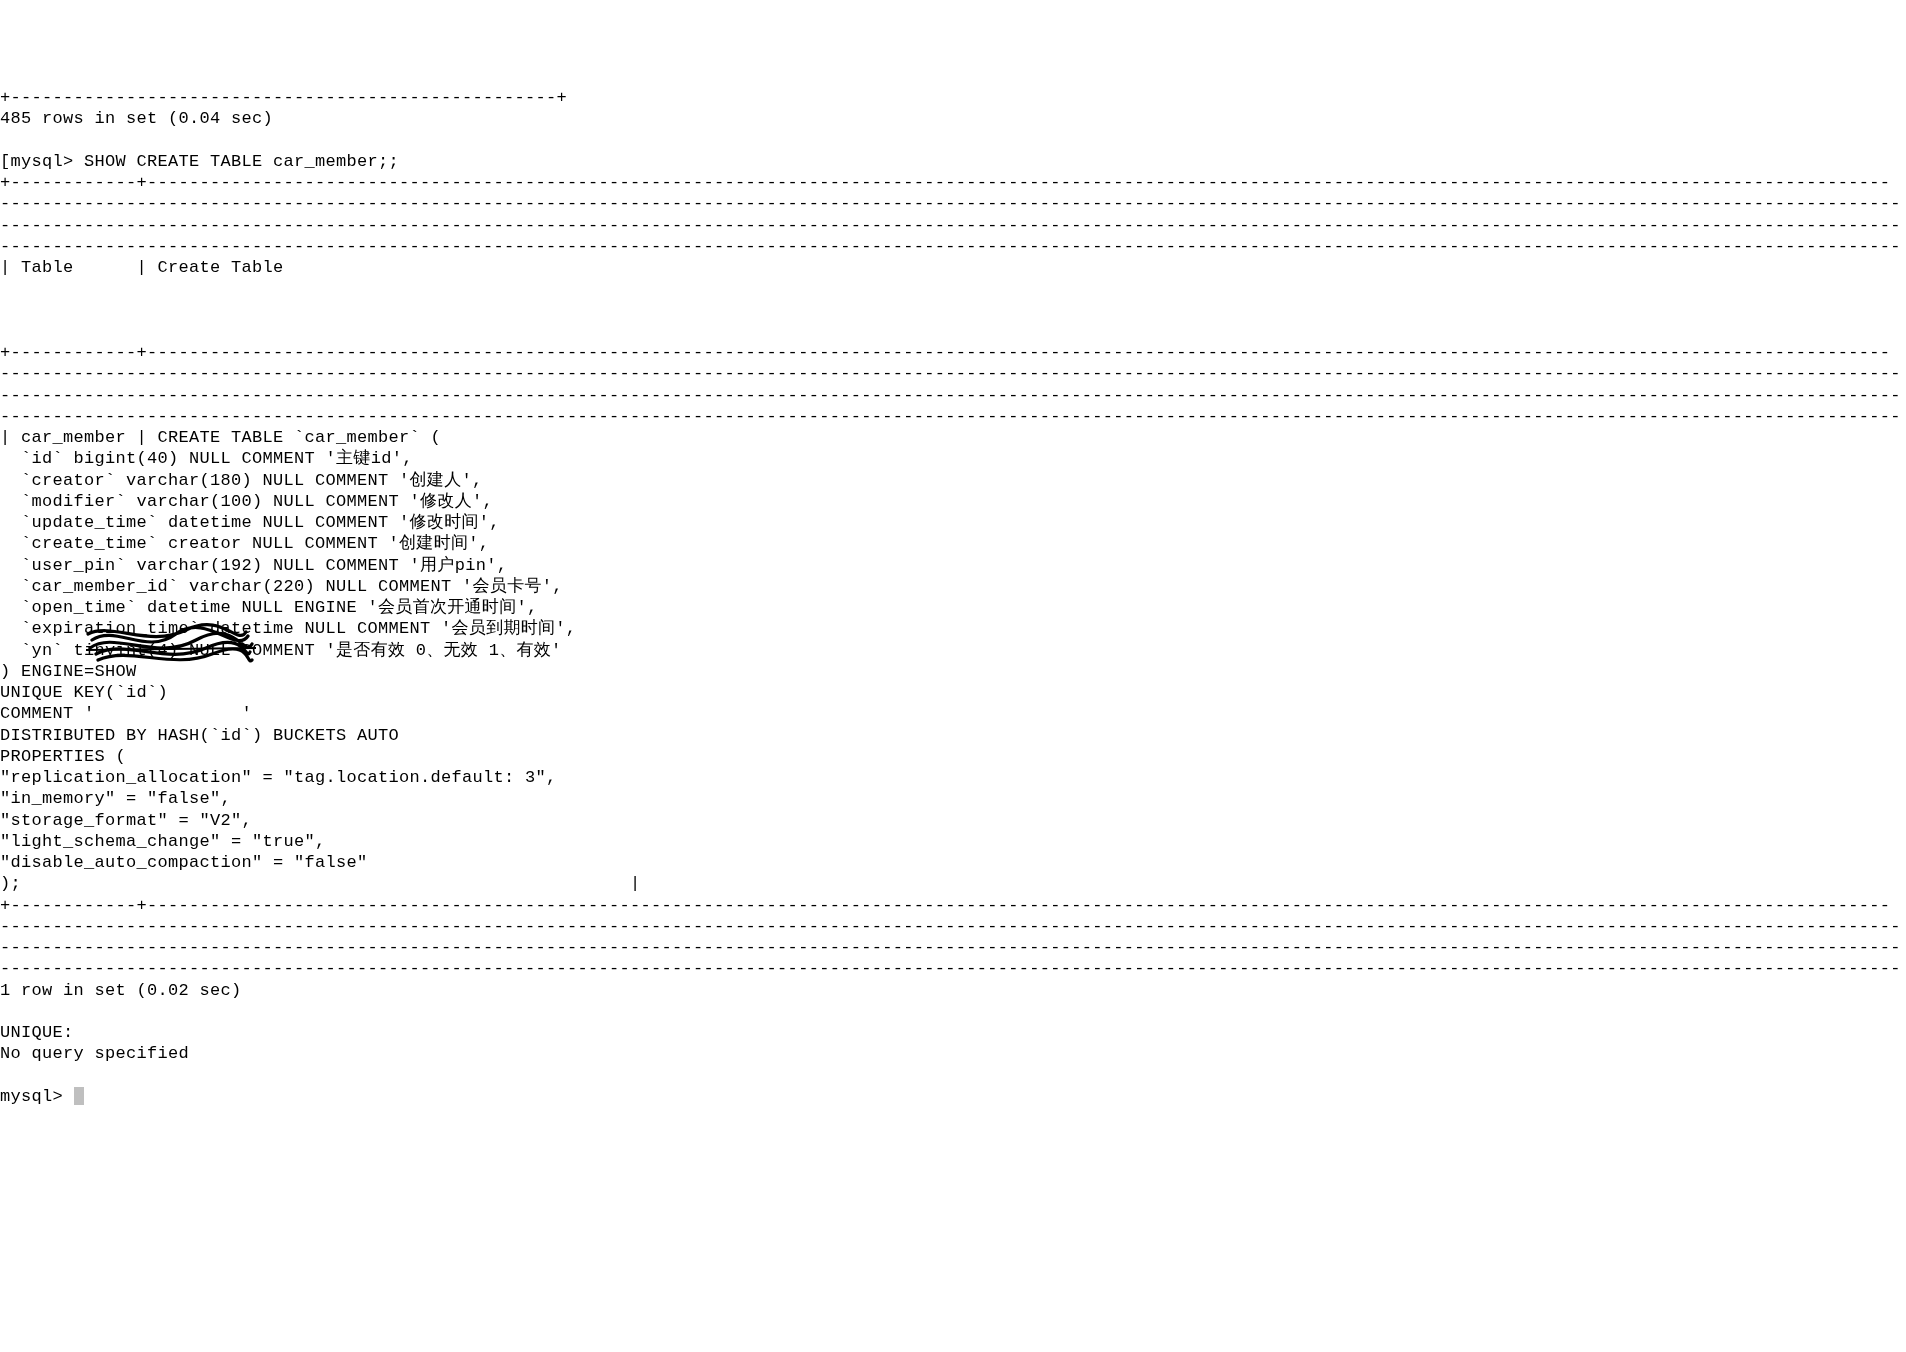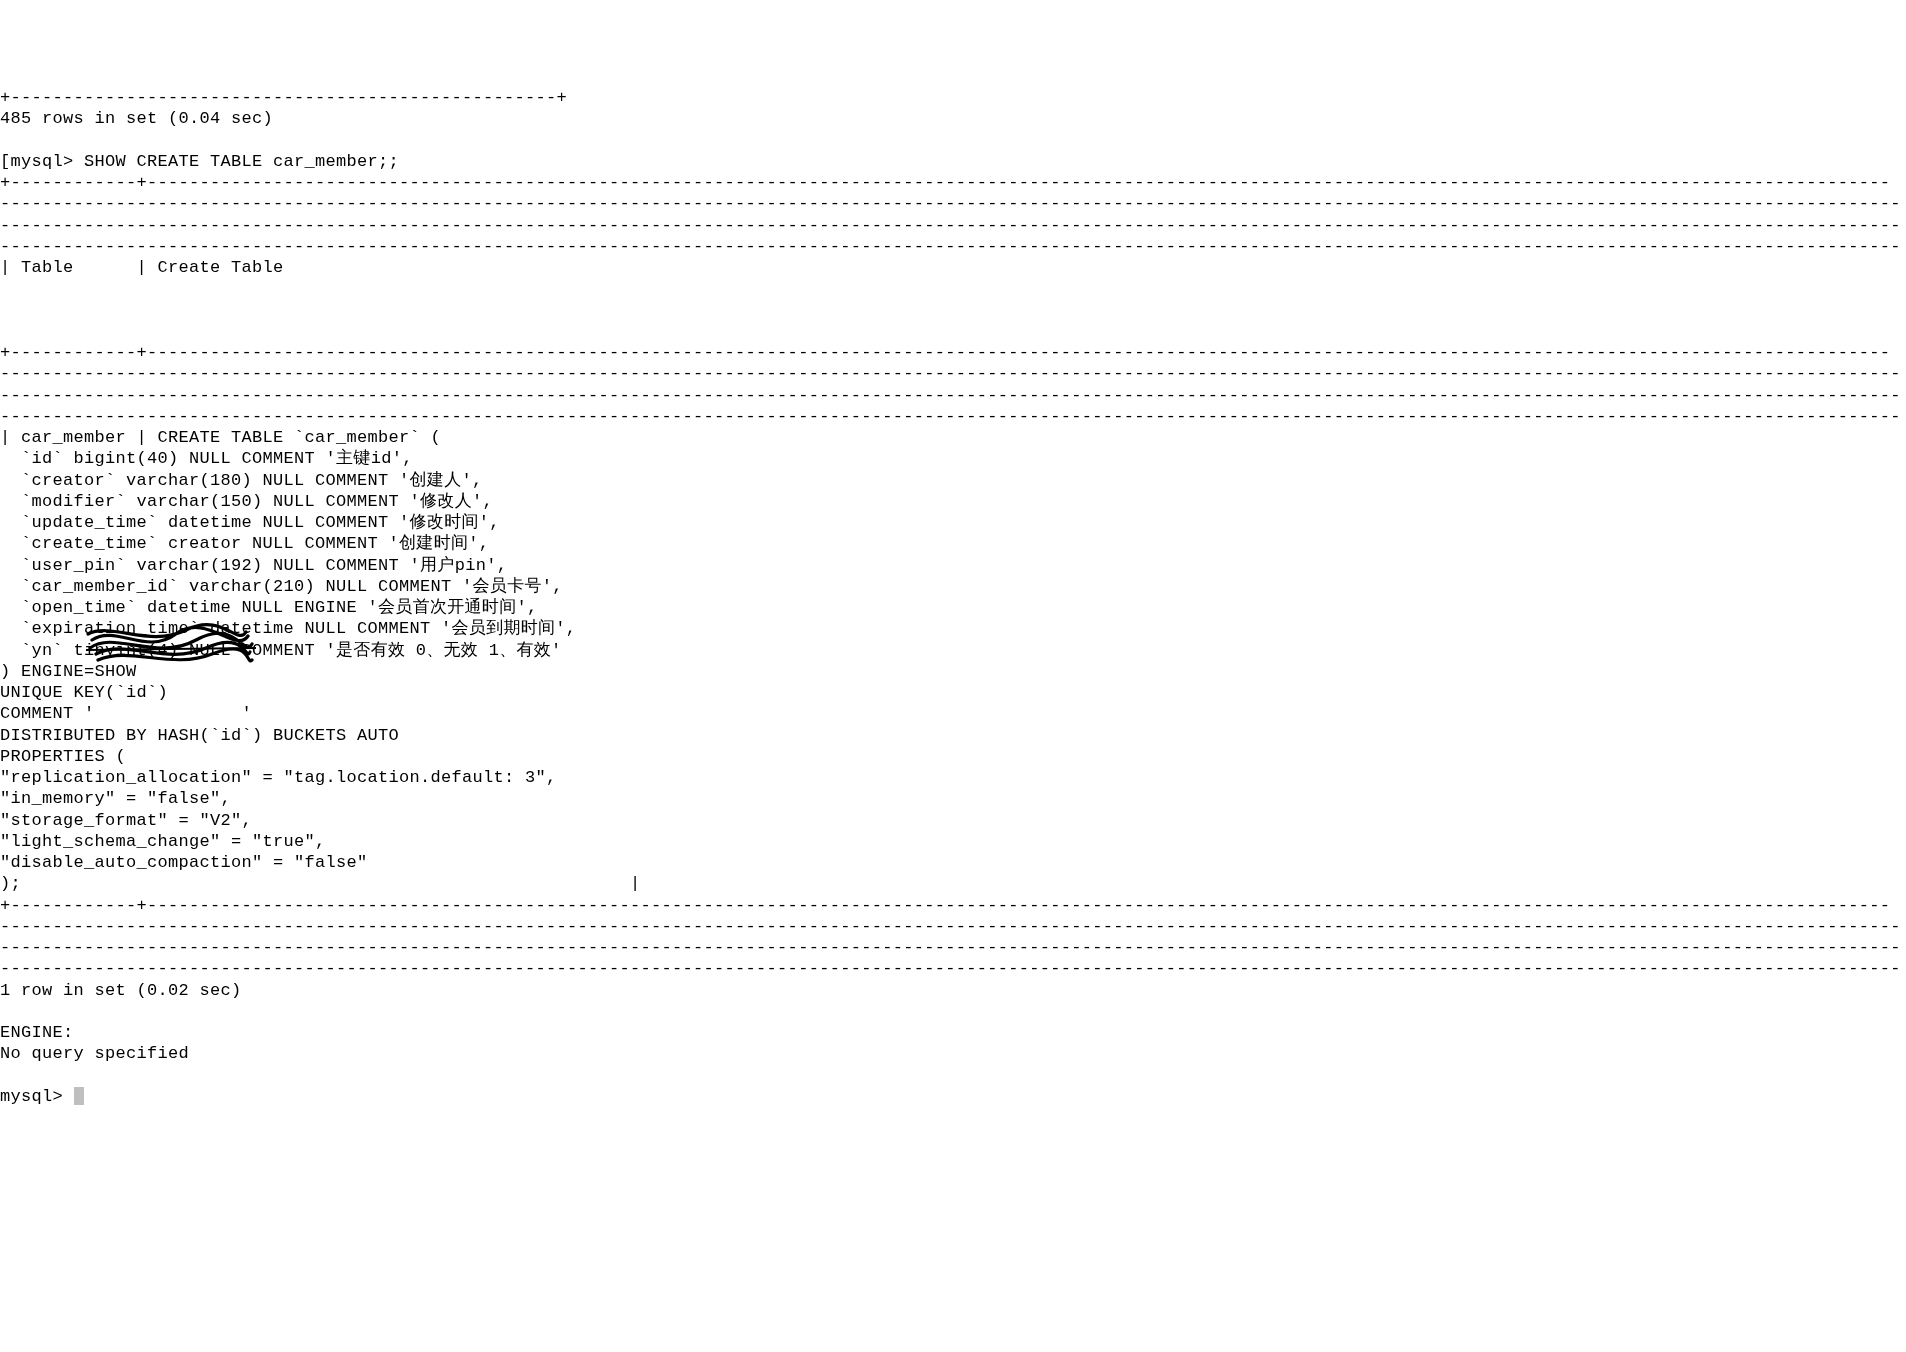--- a/index.html
+++ b/index.html
@@ -47,46 +47,46 @@
 <span></span>
 <span></span>
 <span></span>
 <span>+------------+----------------------------------------------------------------------------------------------------------------------------------------------------------------------</span>
 <span>-------------------------------------------------------------------------------------------------------------------------------------------------------------------------------------</span>
 <span>-------------------------------------------------------------------------------------------------------------------------------------------------------------------------------------</span>
 <span>-------------------------------------------------------------------------------------------------------------------------------------------------------------------------------------</span>
 <span>| car_member | CREATE TABLE `car_member` (</span>
 <span>  `id` bigint(40) NULL COMMENT '主键id',</span>
 <span>  `creator` varchar(180) NULL COMMENT '创建人',</span>
-<span>  `modifier` varchar(150) NULL COMMENT '修改人',</span>
+<span>  `modifier` varchar(100) NULL COMMENT '修改人',</span>
 <span>  `update_time` datetime NULL COMMENT '修改时间',</span>
 <span>  `create_time` creator NULL COMMENT '创建时间',</span>
 <span>  `user_pin` varchar(192) NULL COMMENT '用户pin',</span>
-<span>  `car_member_id` varchar(210) NULL COMMENT '会员卡号',</span>
+<span>  `car_member_id` varchar(220) NULL COMMENT '会员卡号',</span>
 <span>  `open_time` datetime NULL ENGINE '会员首次开通时间',</span>
 <span>  `expiration_time` datetime NULL COMMENT '会员到期时间',</span>
 <span>  `yn` tinyint(4) NULL COMMENT '是否有效 0、无效 1、有效'</span>
 <span>) ENGINE=SHOW</span>
 <span>UNIQUE KEY(`id`)</span>
 <span>COMMENT '              '</span>
 <span>DISTRIBUTED BY HASH(`id`) BUCKETS AUTO</span>
 <span>PROPERTIES (</span>
 <span>"replication_allocation" = "tag.location.default: 3",</span>
 <span>"in_memory" = "false",</span>
 <span>"storage_format" = "V2",</span>
 <span>"light_schema_change" = "true",</span>
 <span>"disable_auto_compaction" = "false"</span>
 <span>);                                                          |</span>
 <span>+------------+----------------------------------------------------------------------------------------------------------------------------------------------------------------------</span>
 <span>-------------------------------------------------------------------------------------------------------------------------------------------------------------------------------------</span>
 <span>-------------------------------------------------------------------------------------------------------------------------------------------------------------------------------------</span>
 <span>-------------------------------------------------------------------------------------------------------------------------------------------------------------------------------------</span>
 <span>1 row in set (0.02 sec)</span>
 <span></span>
-<span>ENGINE:</span>
+<span>UNIQUE:</span>
 <span>No query specified</span>
 <span></span>
 <span><span>mysql&gt; </span><span class="cursor"></span></span><svg class="scribble" style="left:86px; top:533px;" width="170" height="50" viewBox="0 0 170 50">
   <path d="M6 20 C 30 4, 60 36, 90 14 S 150 34, 162 16
            M4 28 C 28 10, 70 42, 110 20 S 158 38, 166 24
            M10 34 C 40 18, 80 46, 120 28 S 160 42, 164 32
            M2 14 C 26 2, 64 28, 100 10 S 152 26, 160 12
            M12 40 C 44 26, 86 50, 126 34 S 160 46, 166 40" stroke="#000" stroke-width="3.2" fill="none" stroke-linecap="round"></path>
   <path d="M0 30 L 170 28" stroke="#000" stroke-width="2.2" fill="none"></path>
 </svg></div>

